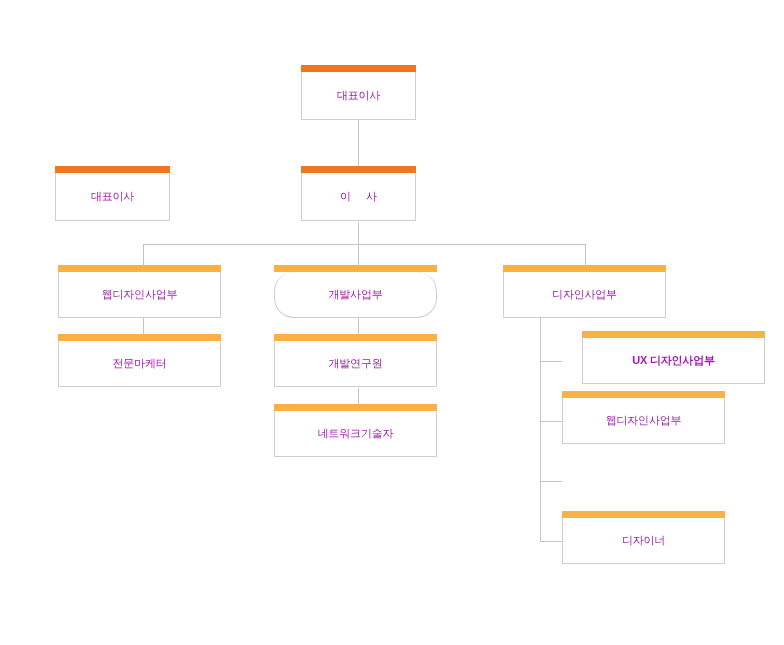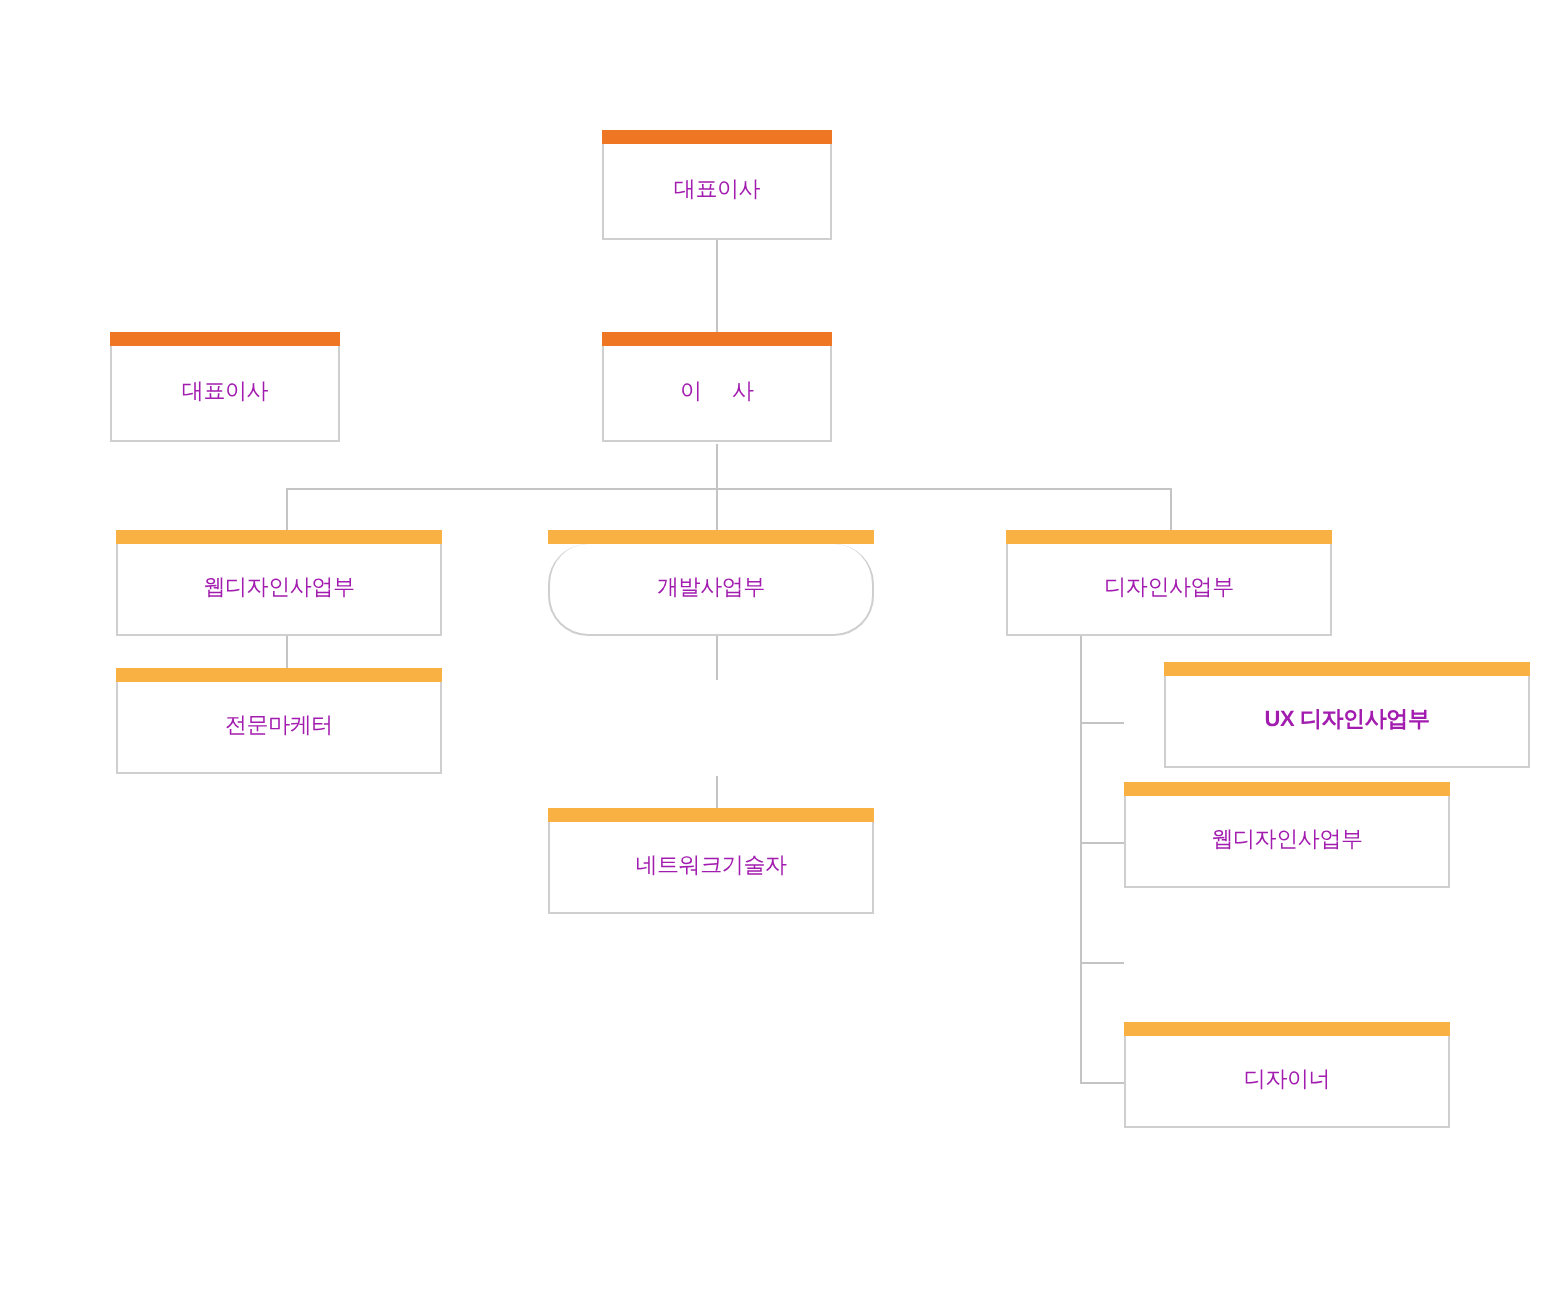--- a/index.html
+++ b/index.html
@@ -118,20 +118,24 @@
   <div class="node lvl-dept" style="left:503px; top:272px; width:163px; height:46px;">
     <span class="bar"></span>
     <span class="label">디자인사업부</span>
   </div>
 
   <div class="node lvl-dept" style="left:58px; top:341px; width:163px; height:46px;">
     <span class="bar"></span>
     <span class="label">전문마케터</span>
   </div>
 
+  <div class="node lvl-dept" style="left:274px; top:341px; width:163px; height:46px;">
+    <span class="bar"></span>
+    <span class="label">개발연구원</span>
+  </div>
 
   <div class="node lvl-dept" style="left:274px; top:411px; width:163px; height:46px;">
     <span class="bar"></span>
     <span class="label">네트워크기술자</span>
   </div>
 
   <div class="node lvl-dept" style="left:582px; top:338px; width:183px; height:46px;font-weight:bold;">
     <span class="bar"></span>
     <span class="label">UX 디자인사업부</span>
   </div>

